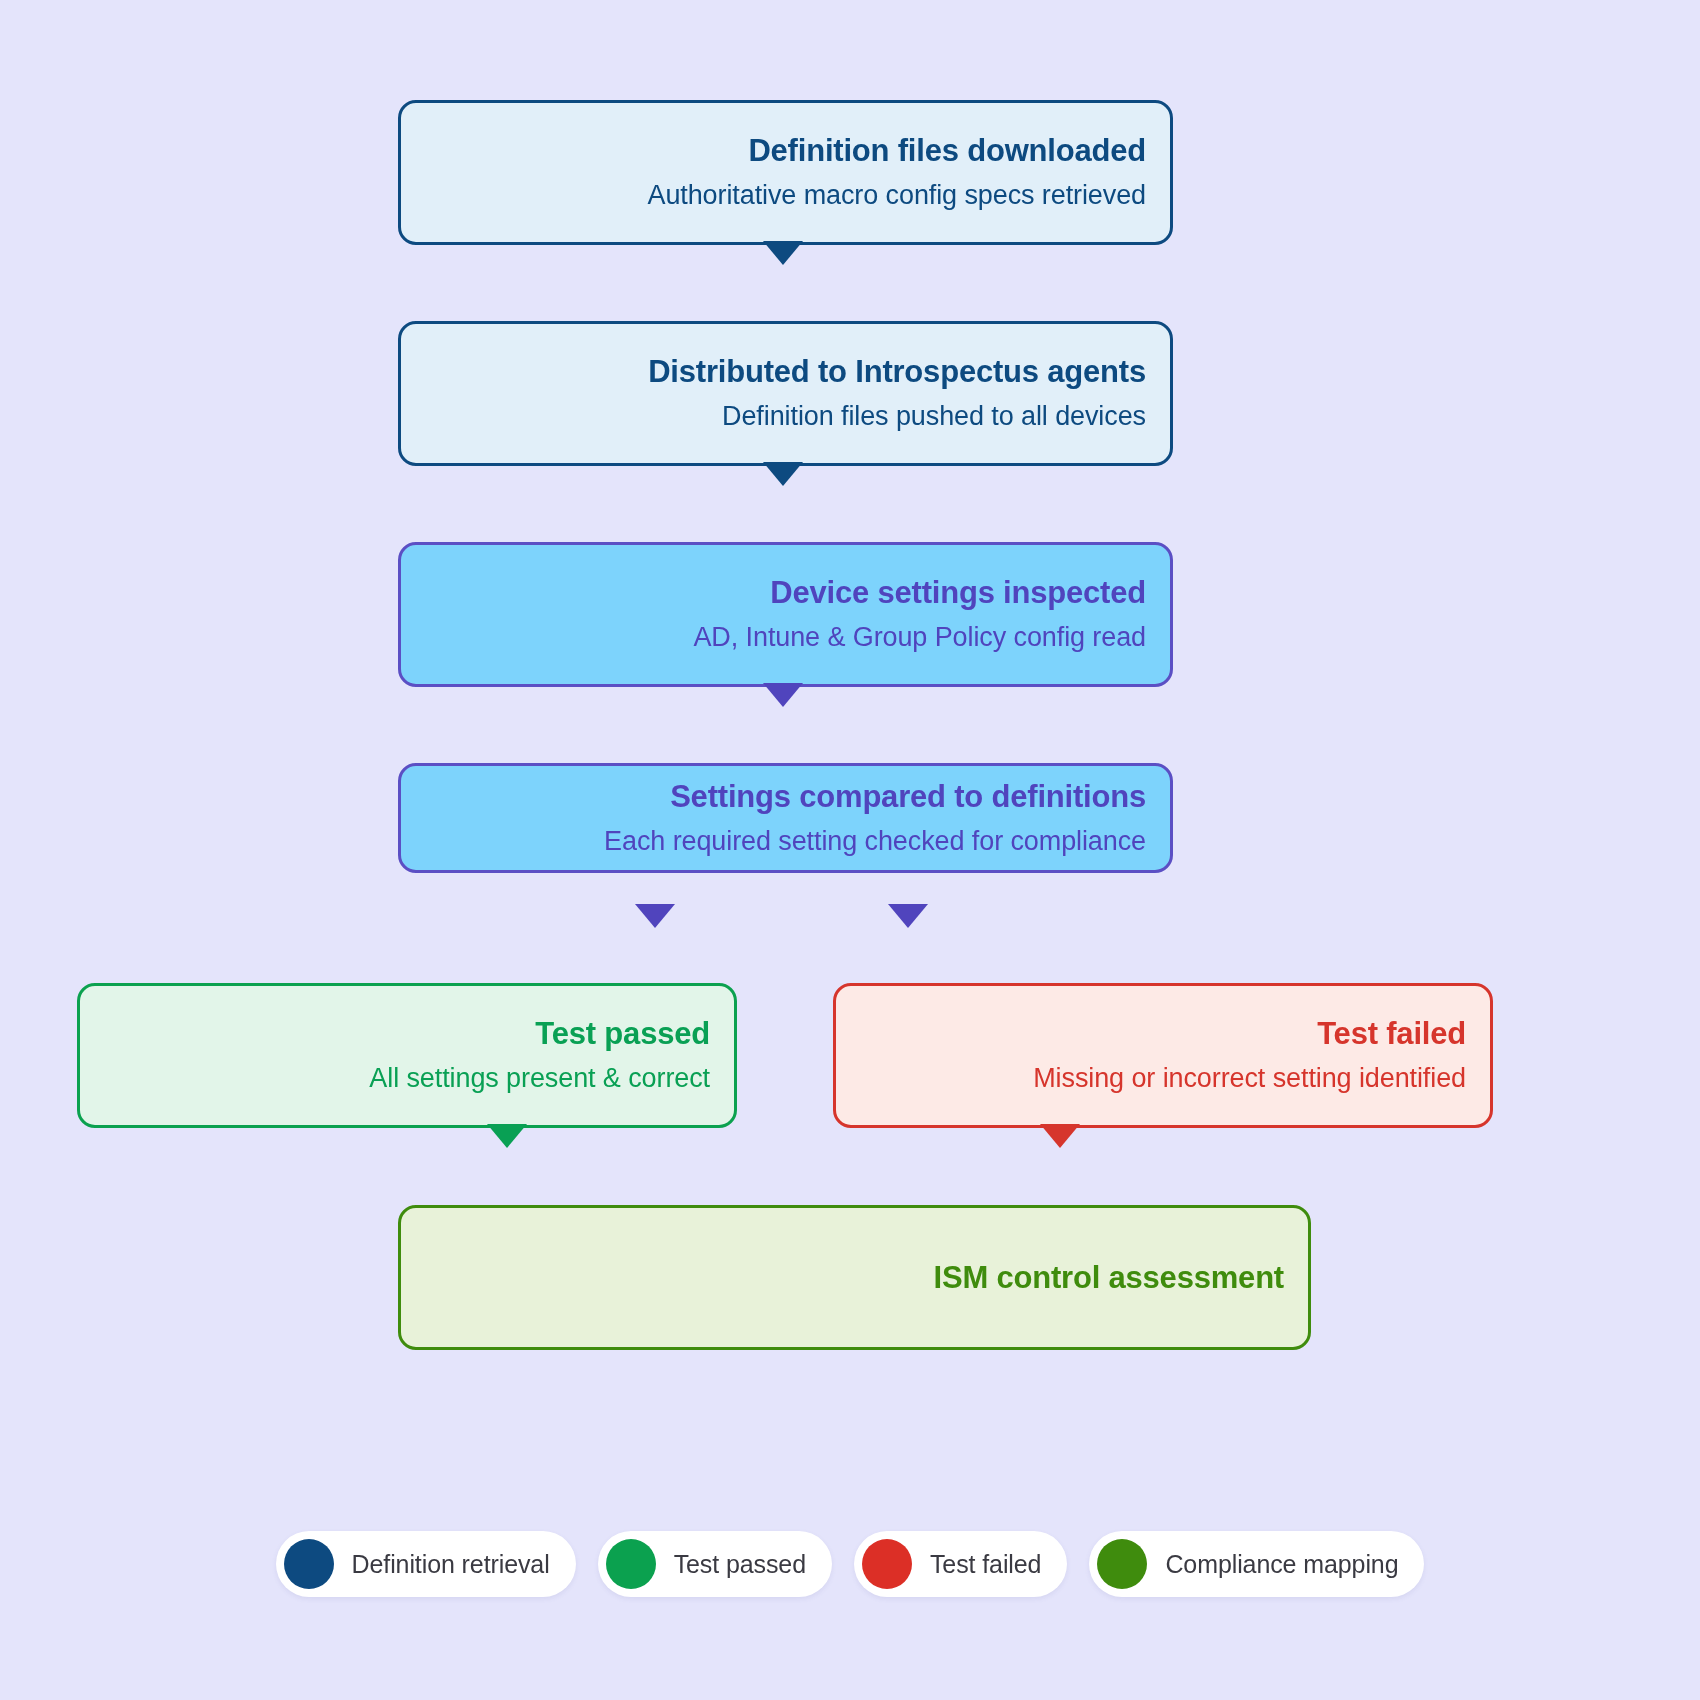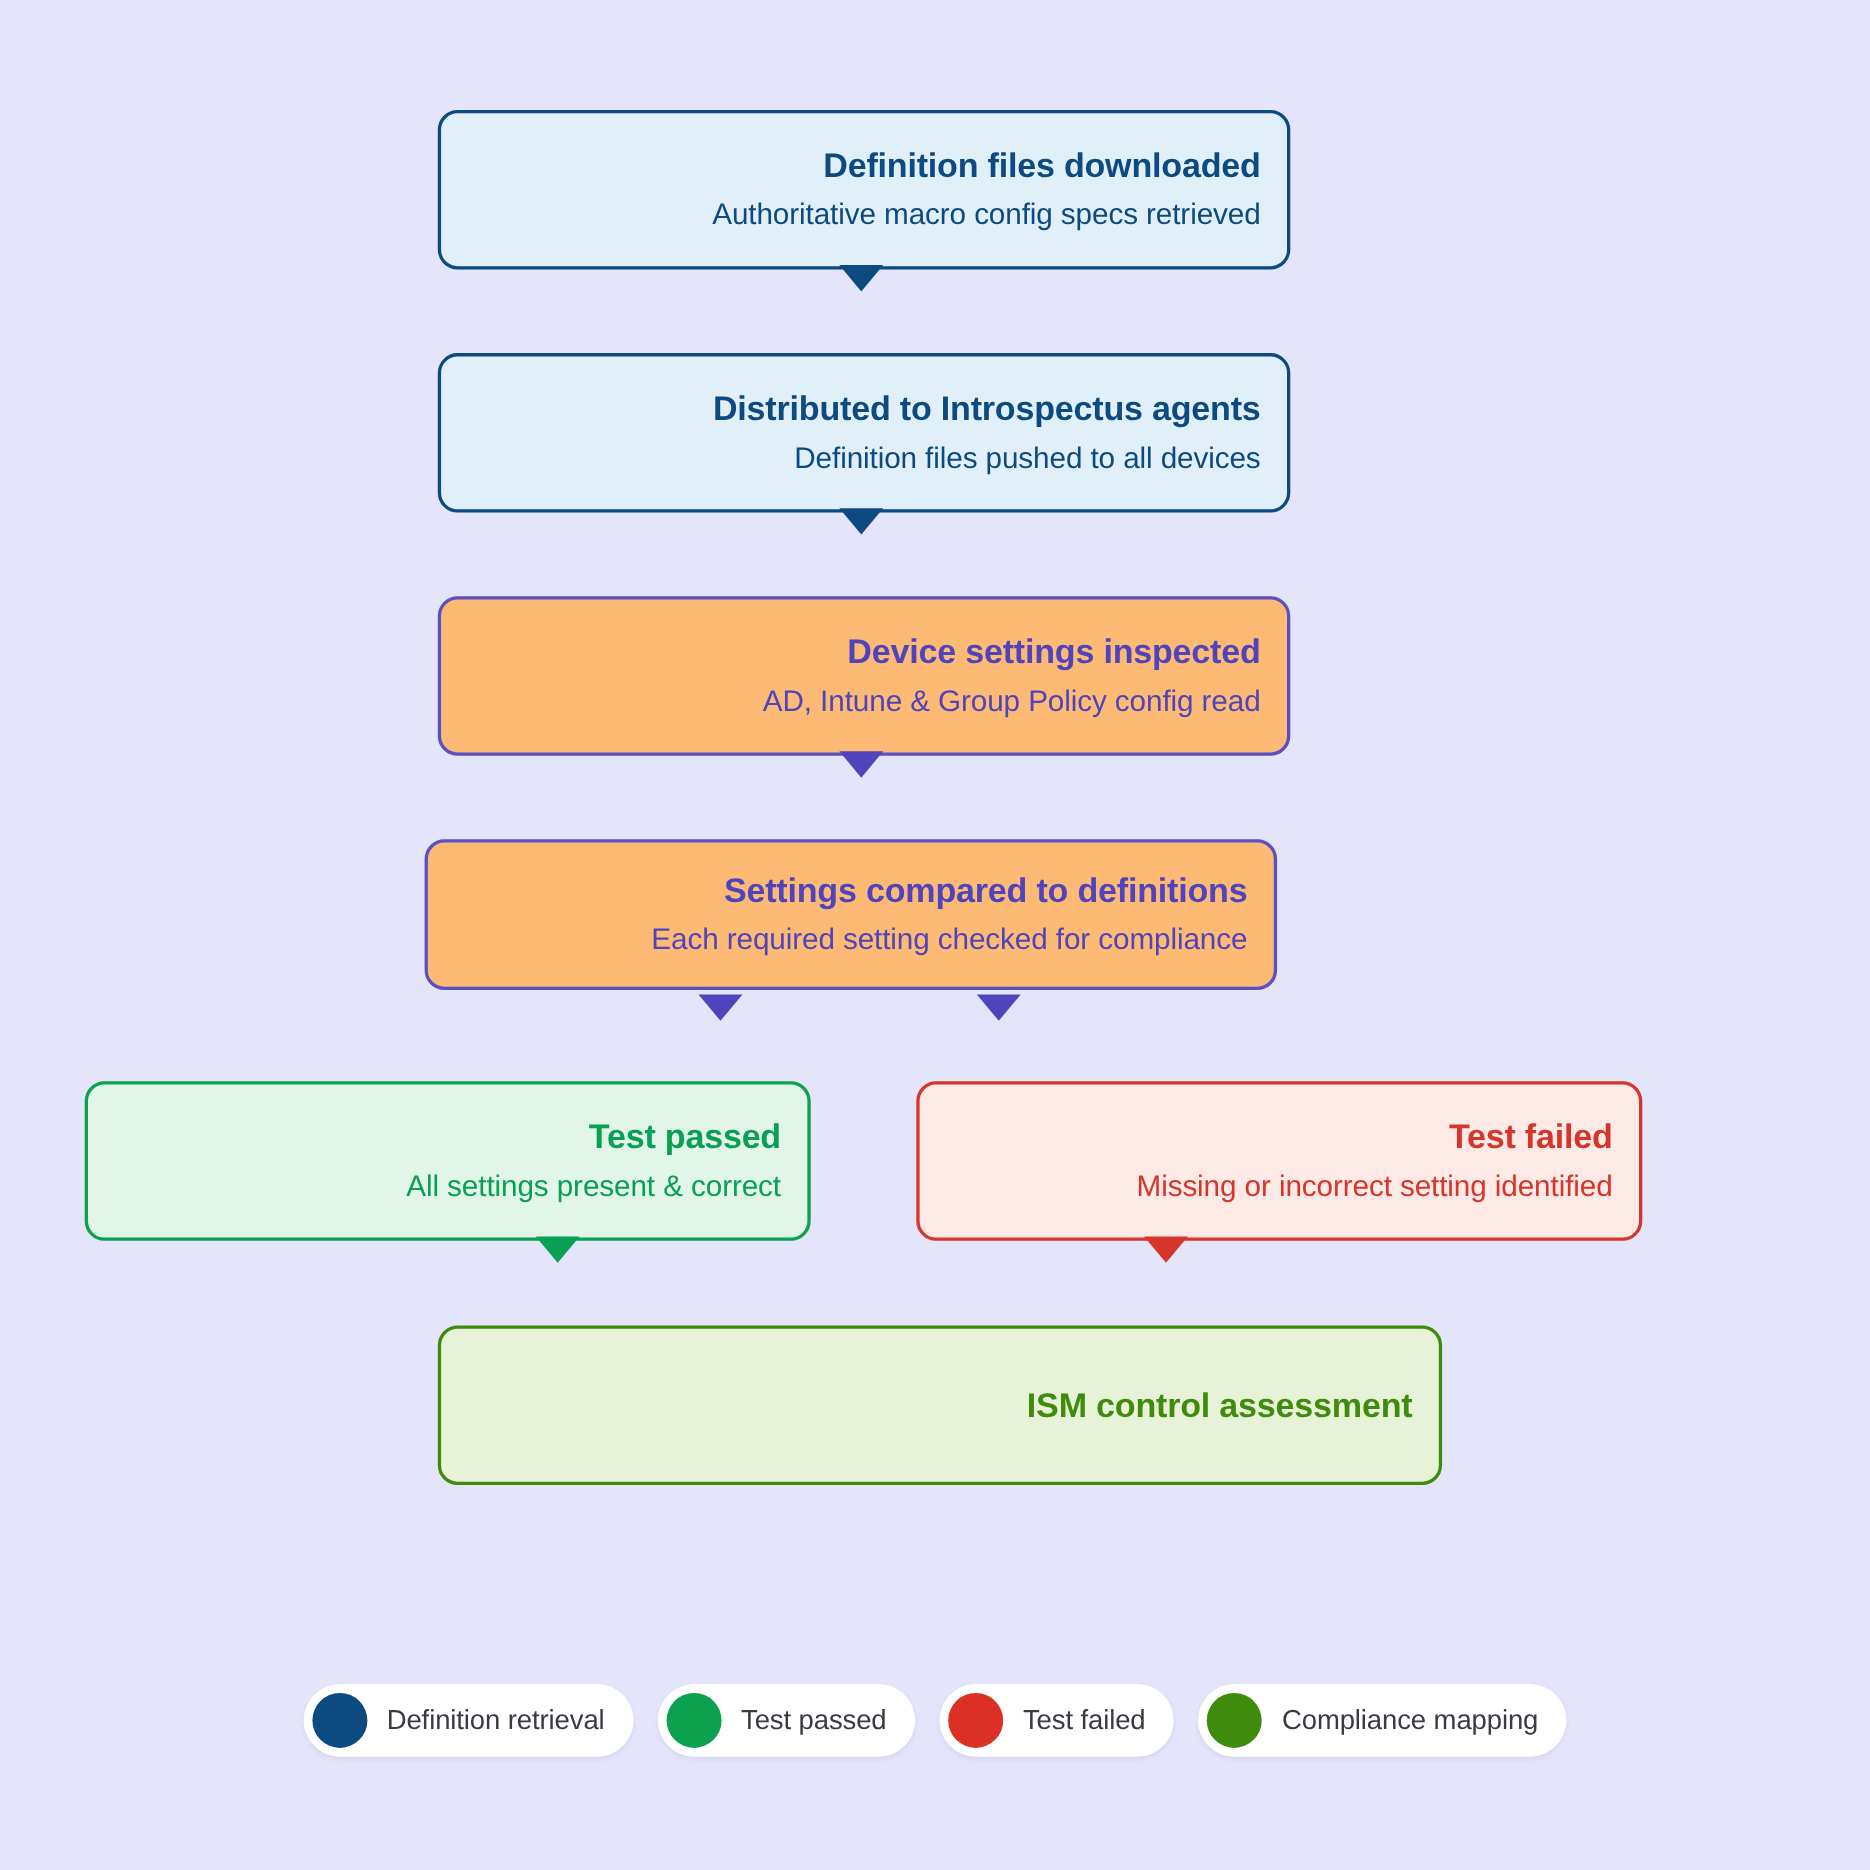--- a/index.html
+++ b/index.html
@@ -42,21 +42,21 @@
     font-size: 27px;
     line-height: 1.24;
     letter-spacing: -0.1px;
     margin-top: 9px;
     white-space: nowrap;
   }
 
   
   .v-blue   { border-color:#0d4a80; background:#e1eff9; }
   .v-blue   .title, .v-blue   .subtitle { color:#0d4a80; }
-  .v-purple { border-color:#5b4fc4; background:#fdba74; }
+  .v-purple { border-color:#5b4fc4; background:#7dd3fc; }
   .v-purple .title, .v-purple .subtitle { color:#5044bd; }
   .v-green  { border-color:#0ba14f; background:#e2f5e9; }
   .v-green  .title, .v-green  .subtitle { color:#09a054; }
   .v-red    { border-color:#d6352c; background:#fdeae6; }
   .v-red    .title, .v-red    .subtitle { color:#d6352c; }
   .v-olive  { border-color:#3f8c0d; background:#e8f2d9; }
   .v-olive  .title, .v-olive  .subtitle { color:#3f8c0d; }
 
   
   .arrow {
@@ -121,21 +121,21 @@
     <div class="subtitle">Definition files pushed to all devices</div>
   </div>
   <div class="arrow a-blue" style="left:763px; top:462px;"></div>
 
   <div class="node v-purple" style="left:398px; top:542px; width:775px; height:145px;">
     <div class="title">Device settings inspected</div>
     <div class="subtitle">AD, Intune &amp; Group Policy config read</div>
   </div>
   <div class="arrow a-purple" style="left:763px; top:683px;"></div>
 
-  <div class="node v-purple" style="left:386px; top:763px; width:775px; height:137px;">
+  <div class="node v-purple" style="left:398px; top:763px; width:775px; height:110px;">
     <div class="title">Settings compared to definitions</div>
     <div class="subtitle">Each required setting checked for compliance</div>
   </div>
 
   <div class="arrow a-purple" style="left:635px; top:904px;"></div>
   <div class="arrow a-purple" style="left:888px; top:904px;"></div>
 
   <div class="node v-green" style="left:77px; top:983px; width:660px; height:145px;">
     <div class="title">Test passed</div>
     <div class="subtitle">All settings present &amp; correct</div>

